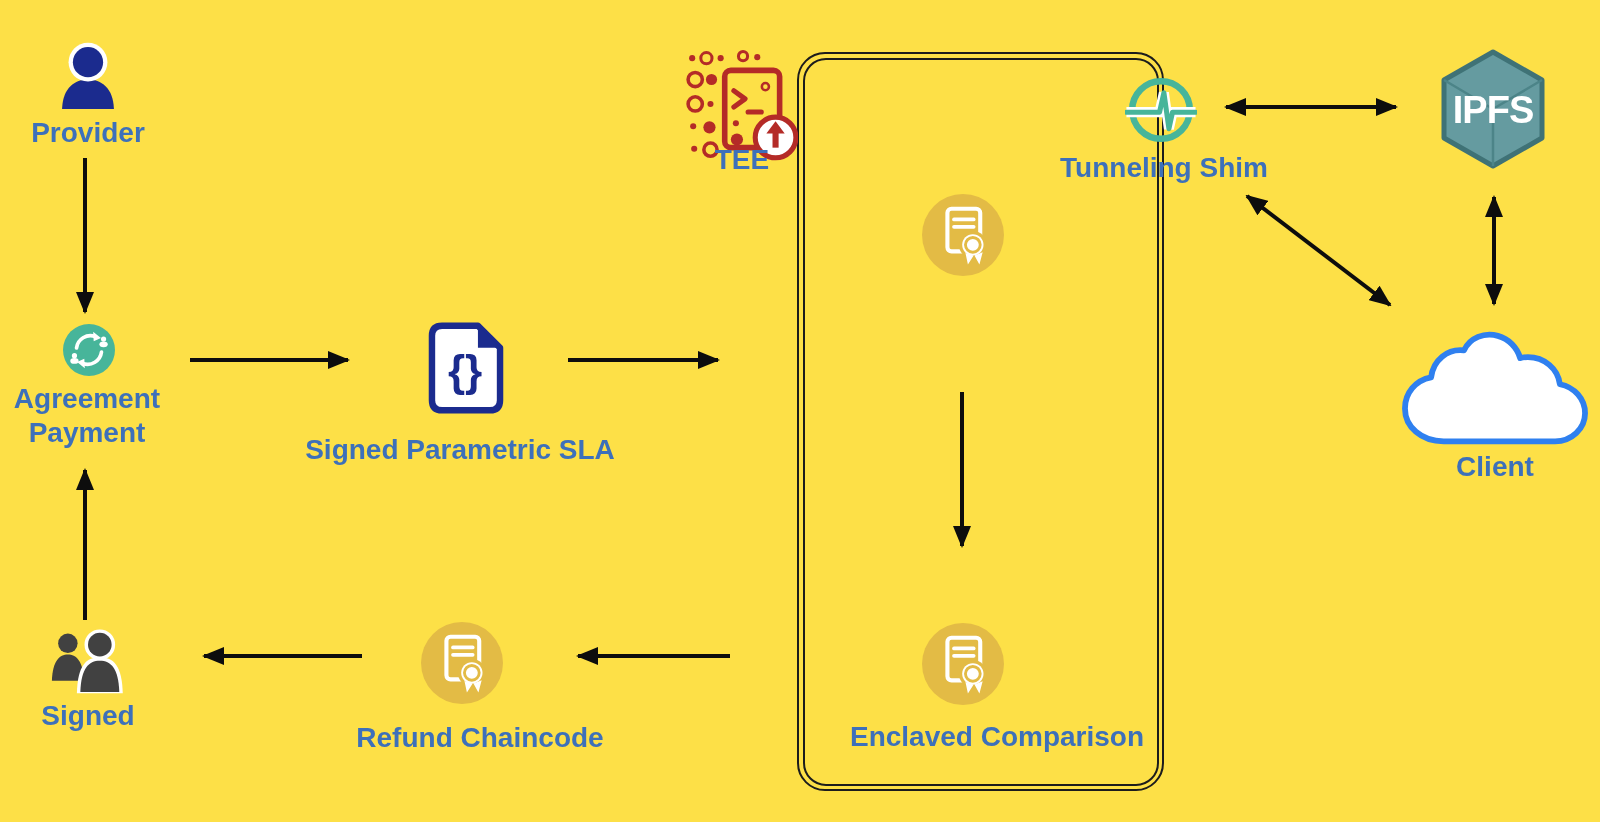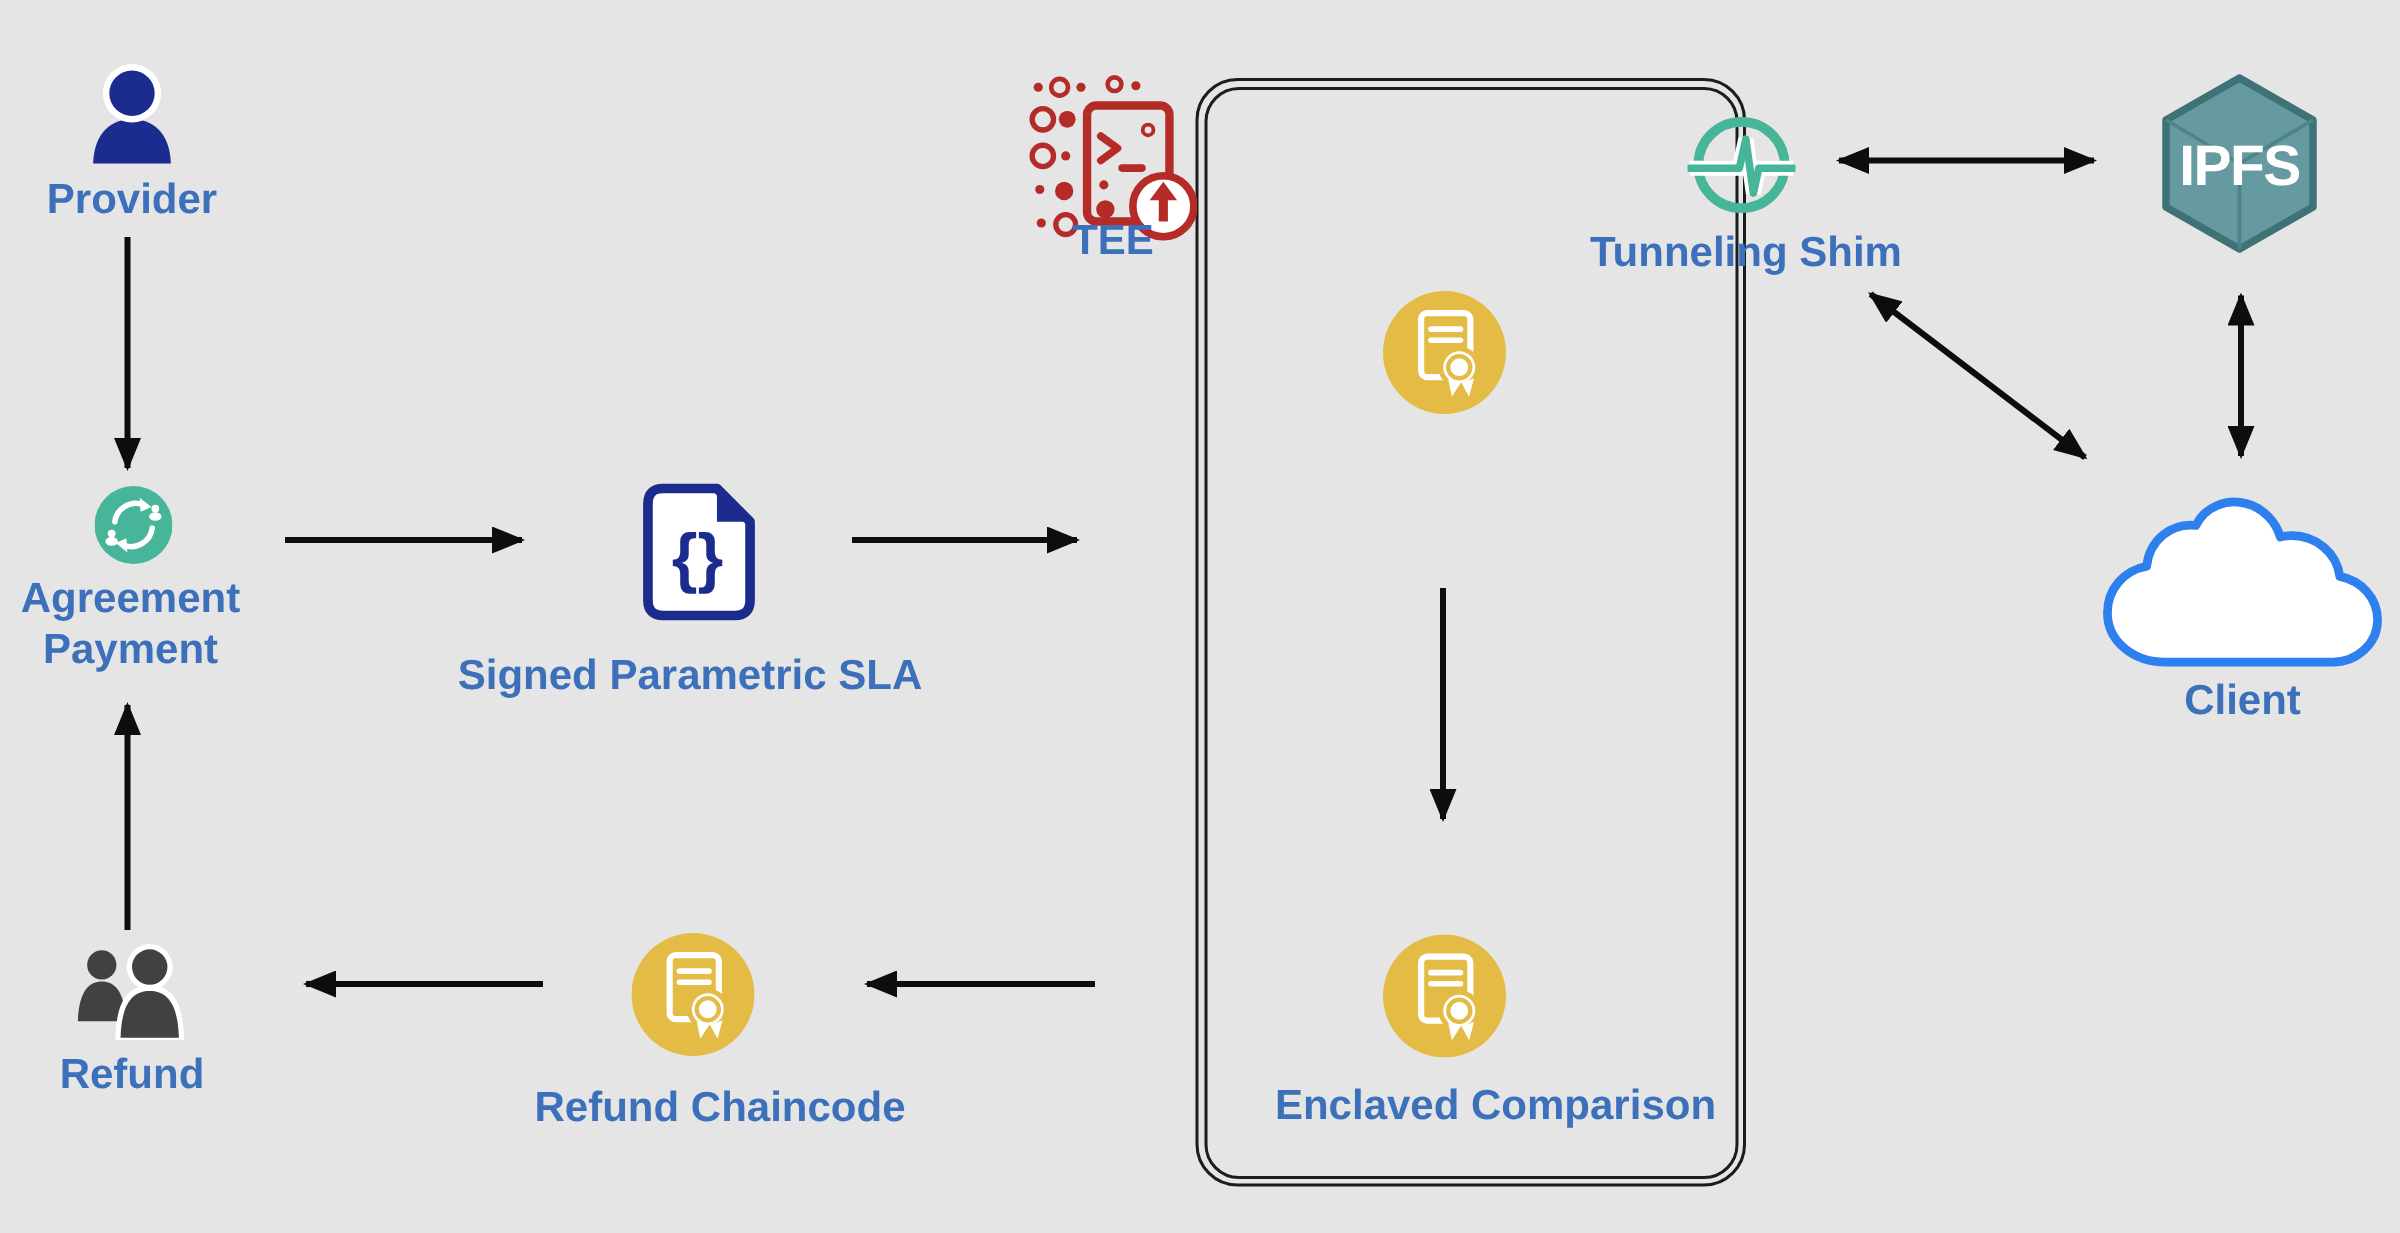--- a/index.html
+++ b/index.html
@@ -1,17 +1,17 @@
 <!DOCTYPE html>
 <html><head>
 <meta charset="utf-8">
 <style>
   html,body{margin:0;padding:0;background:#ffffff;}
   .stage{
-    position:relative;width:1600px;height:822px;background:#e5e5e5;
+    position:relative;width:1600px;height:822px;background:#fde047;
     font-family:"Liberation Sans",sans-serif;overflow:hidden;
   }
   .lbl{
     position:absolute;transform:translate(-50%,-50%);
     font-weight:700;font-size:28px;color:#3d70ba;
     white-space:nowrap;text-align:center;line-height:34px;
   }
   .lbl.wrap{white-space:normal;width:200px;}
   .icon{position:absolute;}
   .enclave{
@@ -76,21 +76,21 @@
   <div class="lbl wrap" style="left:87px;top:416px">Agreement Payment</div>
 
   <svg class="icon" style="left:42px;top:628px" width="92" height="66" viewBox="0 0 130 95">
     <circle cx="36" cy="22" r="14" fill="#414141"></circle>
     <path d="M36 38 C24 38 14 47 13 76 L59 76 C58 47 48 38 36 38 Z" fill="#414141"></path>
     <circle cx="82" cy="24" r="22" fill="#ffffff"></circle>
     <path d="M82 42 C62 42 50 54 49 94 L115 94 C114 54 102 42 82 42 Z" fill="#ffffff"></path>
     <circle cx="82" cy="24" r="17" fill="#414141"></circle>
     <path d="M82 47 C66 47 55 58 54 92 L110 92 C109 58 98 47 82 47 Z" fill="#414141"></path>
   </svg>
-  <div class="lbl" style="left:88px;top:716px">Refund</div>
+  <div class="lbl" style="left:88px;top:716px">Signed</div>
 
   <svg class="icon" style="left:420px;top:320px" width="92" height="96" viewBox="0 0 100 104">
     <path d="M63 6 H24 Q13 6 13 17 V87 Q13 98 24 98 H76 Q87 98 87 87 V30 Z" fill="#ffffff" stroke="#1b2b8e" stroke-width="7" stroke-linejoin="round"></path>
     <path d="M63 6 L87 30 H63 Z" fill="#1b2b8e"></path>
     <text x="49" y="72" text-anchor="middle" font-family="Liberation Sans, sans-serif" font-size="48" font-weight="700" fill="#1b2b8e">{}</text>
   </svg>
   <div class="lbl" style="left:460px;top:450px">Signed Parametric SLA</div>
 
   <svg class="icon" style="left:686px;top:48px" width="112" height="120" viewBox="0 0 110 118">
     <g fill="#b42b27">

